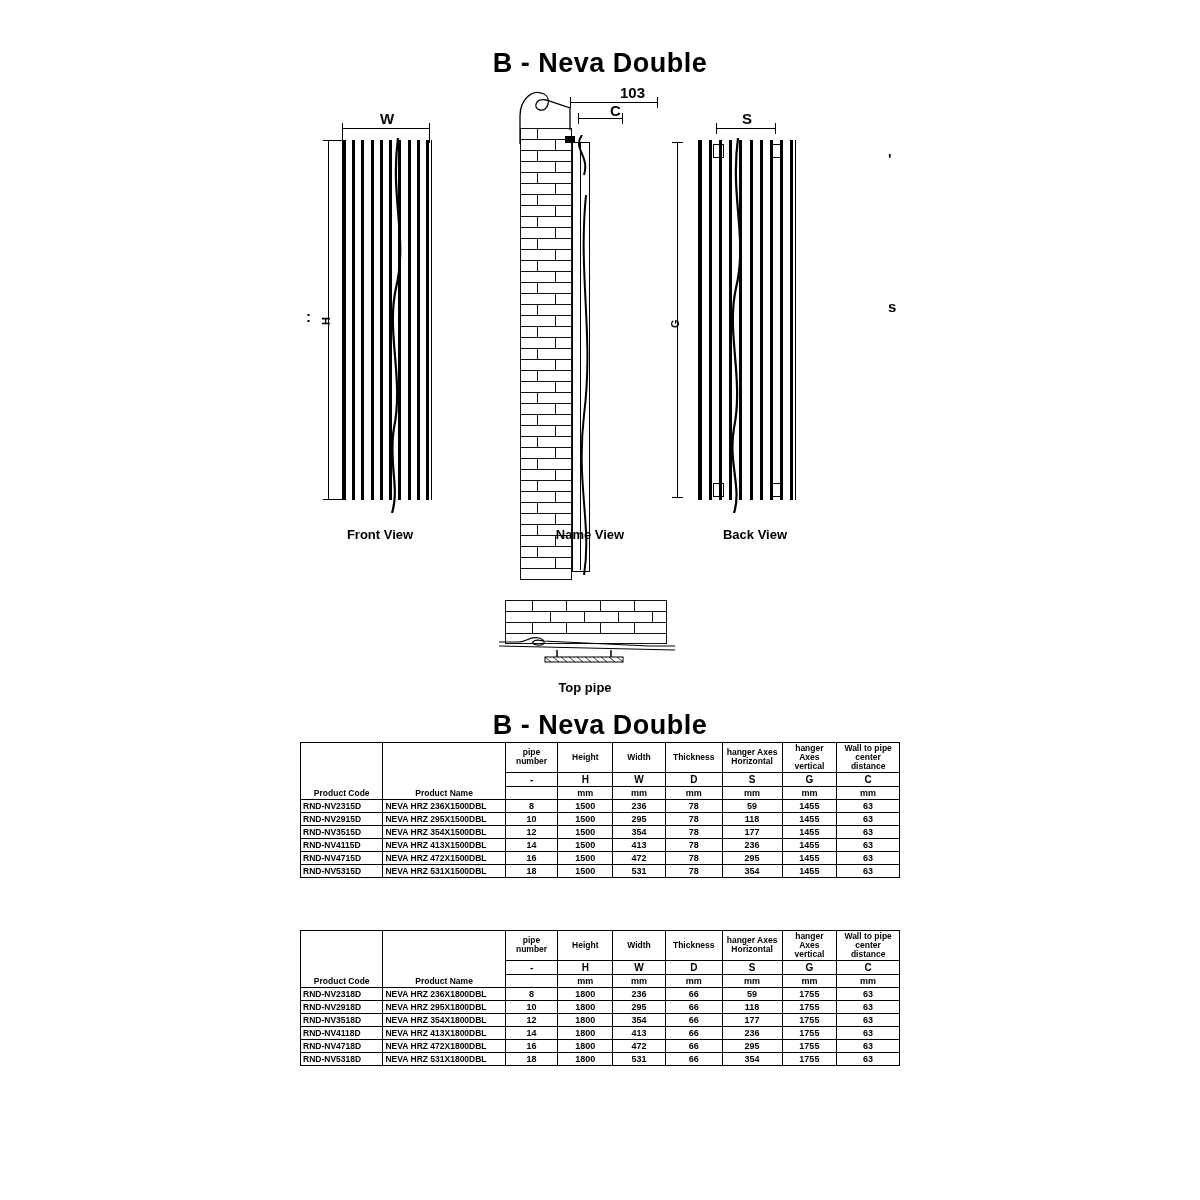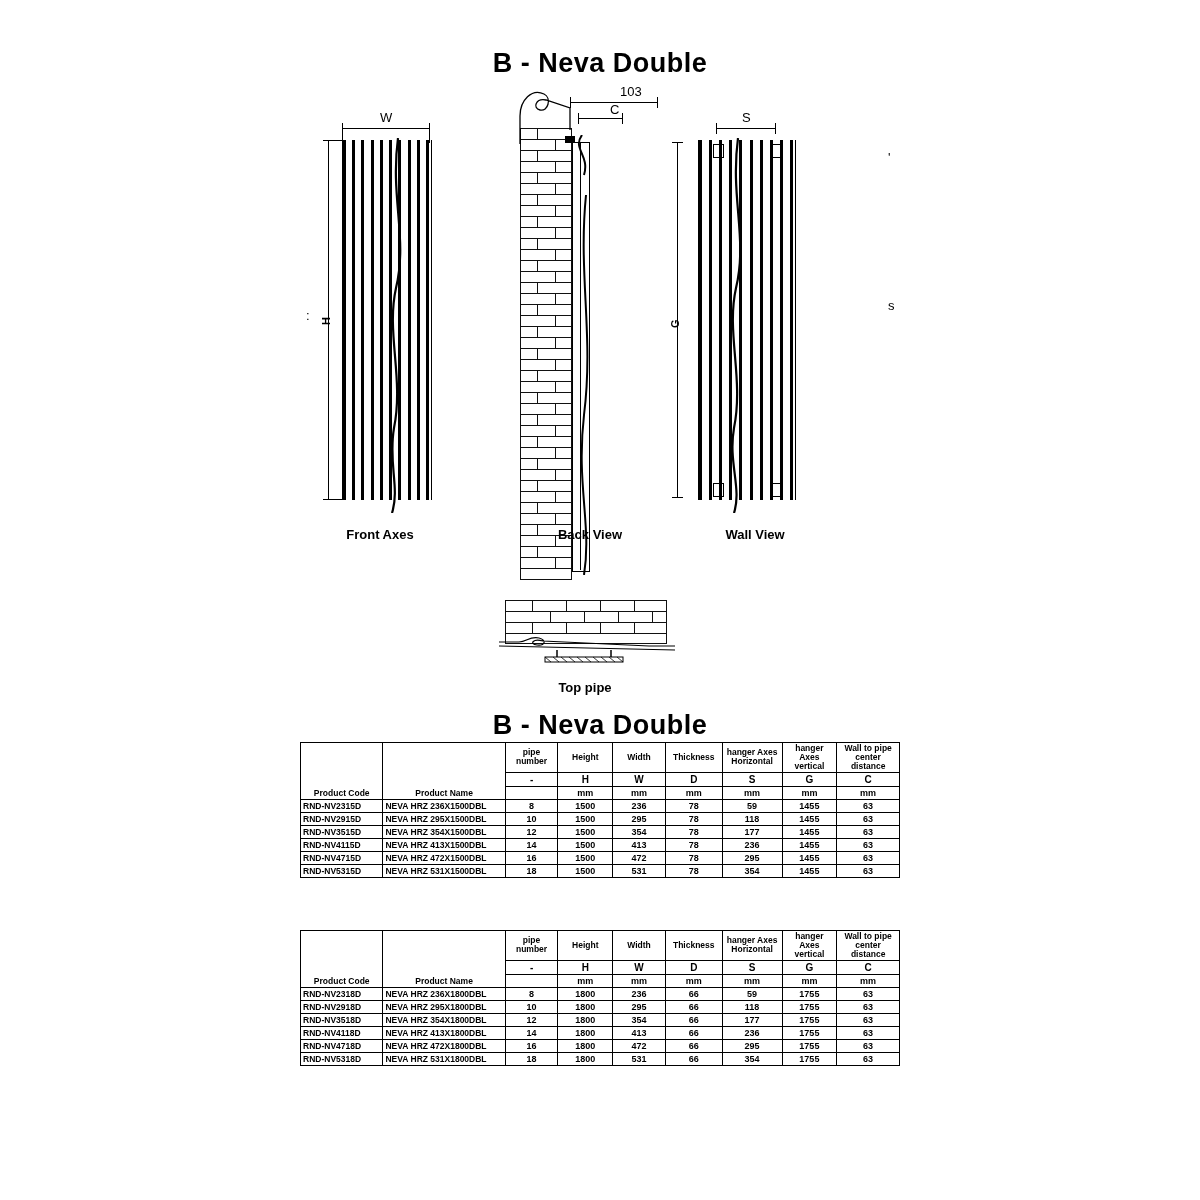--- a/index.html
+++ b/index.html
@@ -21,21 +21,21 @@
   }
   .drawing{position:absolute;}
 
   
   .fins{position:absolute;display:flex;justify-content:space-between;}
   .fin{width:3px;background:#000;height:100%;}
   .panel-border{position:absolute;border-left:1px solid #000;border-right:1px solid #000;}
 
   
   .dimline{position:absolute;background:#000;}
-  .dimlabel{position:absolute;font-size:13px;font-weight:normal;}
+  .dimlabel{position:absolute;font-size:15px;font-weight:bold;}
   .vlabel{position:absolute;font-size:11px;font-weight:bold;transform:rotate(-90deg);transform-origin:left top;}
 
   
   .wall{position:absolute;overflow:hidden;}
 
   
   table{
     border-collapse:collapse;position:absolute;
     font-size:9px;font-weight:bold;text-align:center;
   }
@@ -82,21 +82,21 @@
     <div class="fin"></div>
     <div class="fin"></div>
     <div class="fin"></div>
     <div class="fin"></div>
   </div>
 
   <svg style="position:absolute;left:22px;top:28px;" width="90" height="375" viewBox="0 0 90 375">
     <path d="M56 0 C48 60, 66 100, 54 150 C44 195, 62 240, 52 290 C46 325, 58 350, 50 375" stroke="#000" stroke-width="2.2" fill="none"></path>
   </svg>
 </div>
-<div class="view-label" style="left:320px;top:527px;width:120px;">Front Axes</div>
+<div class="view-label" style="left:320px;top:527px;width:120px;">Front View</div>
 
 <div class="drawing" style="left:510px;top:80px;width:160px;height:440px;">
 
   <div class="dimline" style="left:60px;top:22px;width:88px;height:1px;"></div>
   <div class="dimline" style="left:60px;top:17px;width:1px;height:11px;"></div>
   <div class="dimline" style="left:147px;top:17px;width:1px;height:11px;"></div>
   <div class="dimlabel" style="left:110px;top:4px;">103</div>
 
   <div class="dimline" style="left:68px;top:38px;width:45px;height:1px;"></div>
   <div class="dimline" style="left:68px;top:33px;width:1px;height:11px;"></div>
@@ -196,21 +196,21 @@
   <div style="position:absolute;left:55px;top:60px;width:10px;height:3px;background:#000;"></div>
   <svg style="position:absolute;left:58px;top:55px;" width="40" height="440" viewBox="0 0 40 440">
     <path d="M14 0 C4 14, 22 20, 16 40" stroke="#000" stroke-width="2" fill="none"></path>
     <path d="M18 60 C10 140, 26 200, 16 280 C8 350, 24 390, 16 440" stroke="#000" stroke-width="2" fill="none"></path>
   </svg>
 
   <svg style="position:absolute;left:8px;top:6px;" width="70" height="60" viewBox="0 0 70 60">
     <path d="M2 58 L2 30 C2 14, 14 2, 26 8 C34 12, 30 26, 22 24 C14 22, 18 12, 28 14 L52 22 L52 44" stroke="#000" stroke-width="1.3" fill="none"></path>
   </svg>
 </div>
-<div class="view-label" style="left:510px;top:527px;width:160px;">Back View</div>
+<div class="view-label" style="left:510px;top:527px;width:160px;">Name View</div>
 
 <div class="drawing" style="left:680px;top:110px;width:130px;height:400px;">
 
   <div class="dimline" style="left:36px;top:18px;width:60px;height:1px;"></div>
   <div class="dimline" style="left:36px;top:13px;width:1px;height:11px;"></div>
   <div class="dimline" style="left:95px;top:13px;width:1px;height:11px;"></div>
   <div class="dimlabel" style="left:62px;top:0px;">S</div>
 
   <div class="dimline" style="left:-3px;top:32px;width:1px;height:356px;"></div>
   <div class="dimline" style="left:-8px;top:32px;width:11px;height:1px;"></div>
@@ -232,21 +232,21 @@
   </div>
 
   <div style="position:absolute;left:33px;top:34px;width:9px;height:12px;border:1.3px solid #000;"></div>
   <div style="position:absolute;left:90px;top:34px;width:9px;height:12px;border:1.3px solid #000;"></div>
   <div style="position:absolute;left:33px;top:373px;width:9px;height:12px;border:1.3px solid #000;"></div>
   <div style="position:absolute;left:90px;top:373px;width:9px;height:12px;border:1.3px solid #000;"></div>
   <svg style="position:absolute;left:30px;top:28px;" width="70" height="375" viewBox="0 0 70 375">
     <path d="M28 0 C20 60, 38 100, 26 150 C16 195, 34 240, 24 290 C18 325, 32 350, 24 375" stroke="#000" stroke-width="2.2" fill="none"></path>
   </svg>
 </div>
-<div class="view-label" style="left:680px;top:527px;width:150px;">Wall View</div>
+<div class="view-label" style="left:680px;top:527px;width:150px;">Back View</div>
 
 <div class="dimlabel" style="left:888px;top:150px;">'</div>
 <div class="dimlabel" style="left:888px;top:298px;">s</div>
 
 <div class="drawing" style="left:495px;top:600px;width:180px;height:70px;">
   <div class="wall" style="left:10px;top:0px;width:160px;height:42px;border:1px solid #111;">
     <div style="position:absolute;left:0;right:0;top:10px;height:1px;background:#111;"></div>
     <div style="position:absolute;left:0;right:0;top:21px;height:1px;background:#111;"></div>
     <div style="position:absolute;left:0;right:0;top:32px;height:1px;background:#111;"></div>
     <div style="position:absolute;left:26px;top:0;width:1px;height:10px;background:#111;"></div>

